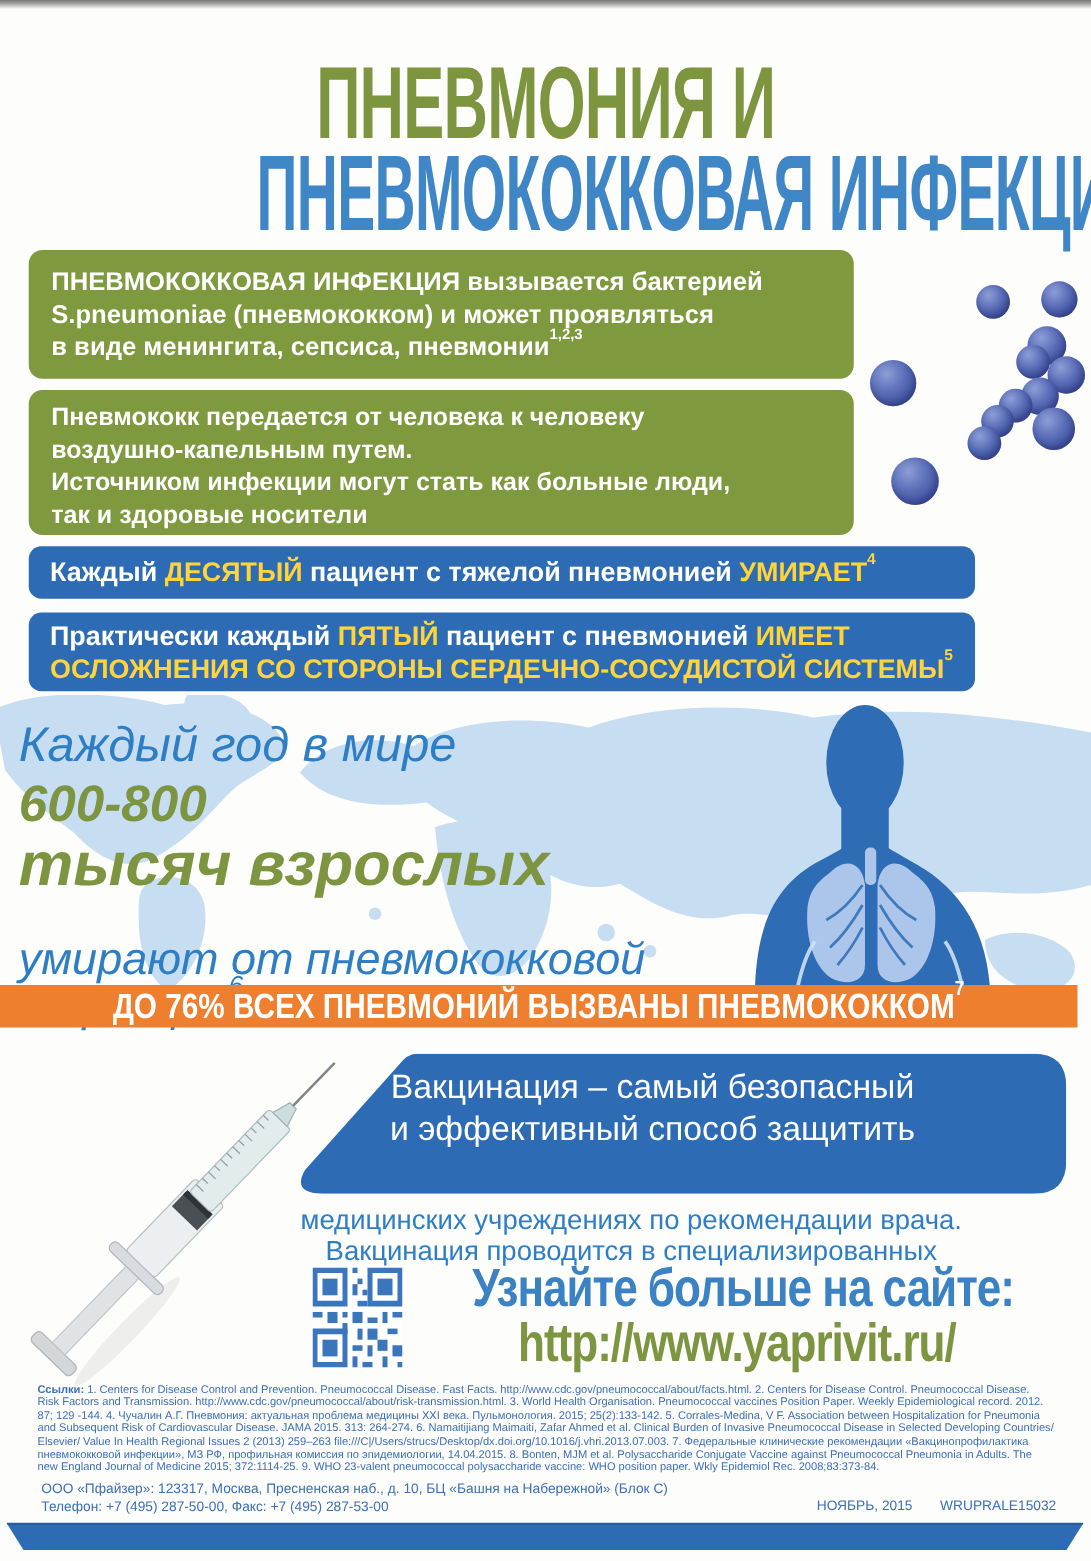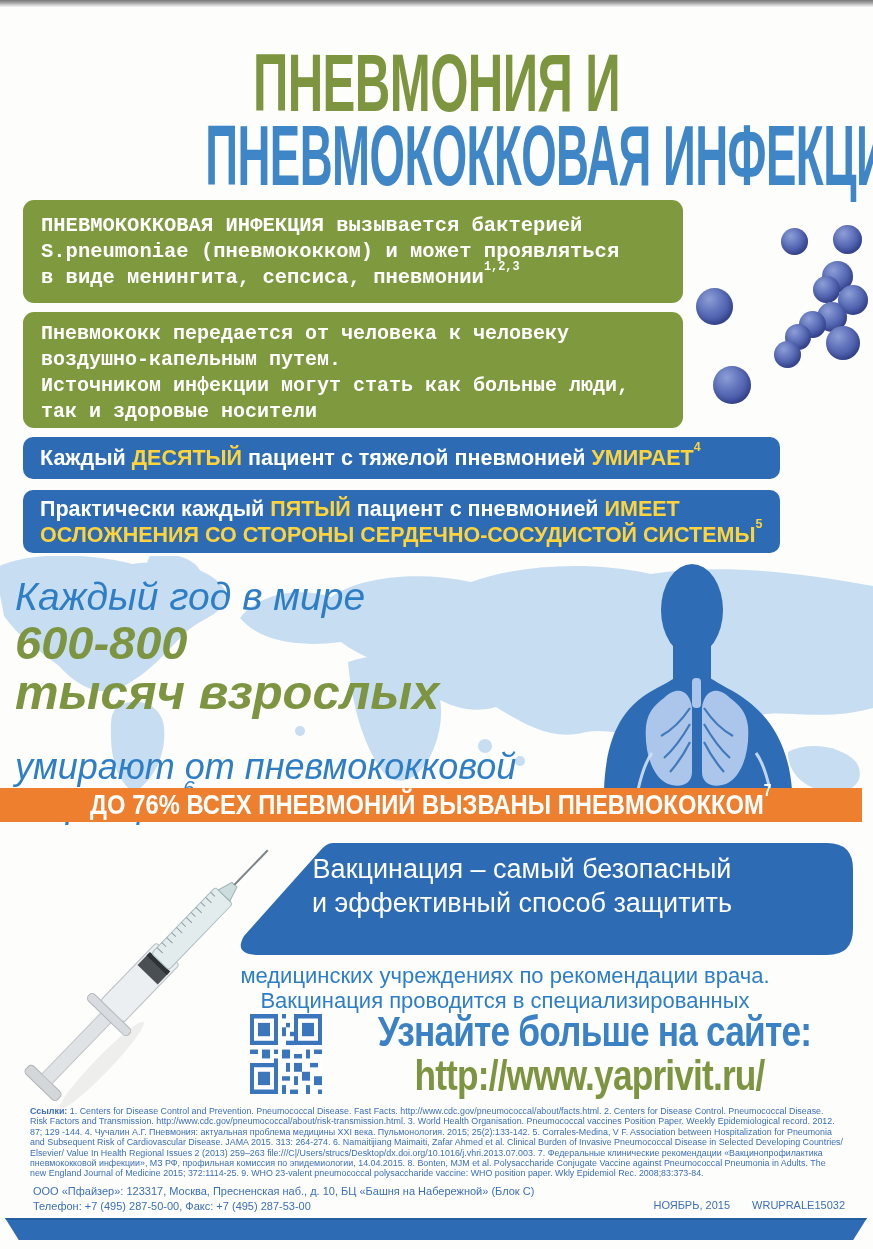--- a/index.html
+++ b/index.html
@@ -12,38 +12,38 @@
   
   .scan-strip{left:0;top:0;width:873px;height:7px;
     background:linear-gradient(to bottom,#777 0%,#a9a9a9 45%,#dcdcdc 80%,#f4f4f2 100%);}
   
   .title-line{left:0;right:0;text-align:center;font-weight:bold;line-height:1;
     letter-spacing:-1px;transform-origin:50% 0;white-space:nowrap;}
   .title-1{top:42px;font-size:82px;color:#7e9540;transform:scaleX(.60);}
   .title-2{top:112px;font-size:86px;color:#3f86c6;transform:scaleX(.53);}
   
   .green-box{left:23px;width:660px;background:#7e993e;border-radius:11px;color:#fff;
-    font-weight:bold;box-sizing:border-box;padding:13px 16px 0 18px;font-family:Liberation Mono, monospace;}
+    font-weight:bold;box-sizing:border-box;padding:13px 16px 0 18px;}
   .box1{top:200px;height:103px;font-size:20.5px;line-height:26px;}
   .box2{top:312px;height:116px;font-size:20px;line-height:26px;padding-top:9px;}
   sup{font-size:58%;line-height:0;position:relative;top:-.45em;}
   
   .bacterium{border-radius:50%;
     background:radial-gradient(circle at 36% 30%,#8d9ed6 0%,#5b6eb8 42%,#41519f 78%,#38489a 100%);
     box-shadow:inset -2px -3px 5px rgba(20,30,90,.35);}
   
   .stat-bar{left:23px;width:757px;background:#2d6cb4;border-radius:10px;color:#fff;
     font-weight:bold;font-size:21.5px;box-sizing:border-box;padding-left:17px;}
   .bar1{top:437px;height:42px;line-height:42px;}
   .bar2{top:490px;height:63px;line-height:26px;padding-top:6px;}
   .yl{color:#ffd43b;}
   
   .world-text{left:15px;top:576px;width:570px;text-align:left;font-style:italic;}
   .wt1{font-size:39px;line-height:42px;color:#2e7ec6;}
-  .wt2{font-size:47px;line-height:50px;color:#7d9440;font-weight:bold;}
+  .wt2{font-size:41px;line-height:50px;color:#7d9440;font-weight:bold;}
   .wt3{font-size:49px;line-height:48px;color:#7d9440;font-weight:bold;}
   .wt4{font-size:36px;line-height:40px;color:#2e7ec6;margin-top:31px;}
   .wt5{font-size:36px;line-height:36px;color:#2e7ec6;}
   
   .orange-banner{left:0;top:788px;width:862px;height:34px;background:#ee7f2e;
     color:#fff;font-weight:bold;text-align:center;font-size:28px;line-height:34px;
     transform-origin:50% 50%;}
   .orange-inner{display:inline-block;transform:scaleX(.85);white-space:nowrap;}
   
   .bubble-text{left:237px;top:852px;width:570px;text-align:center;color:#fff;

